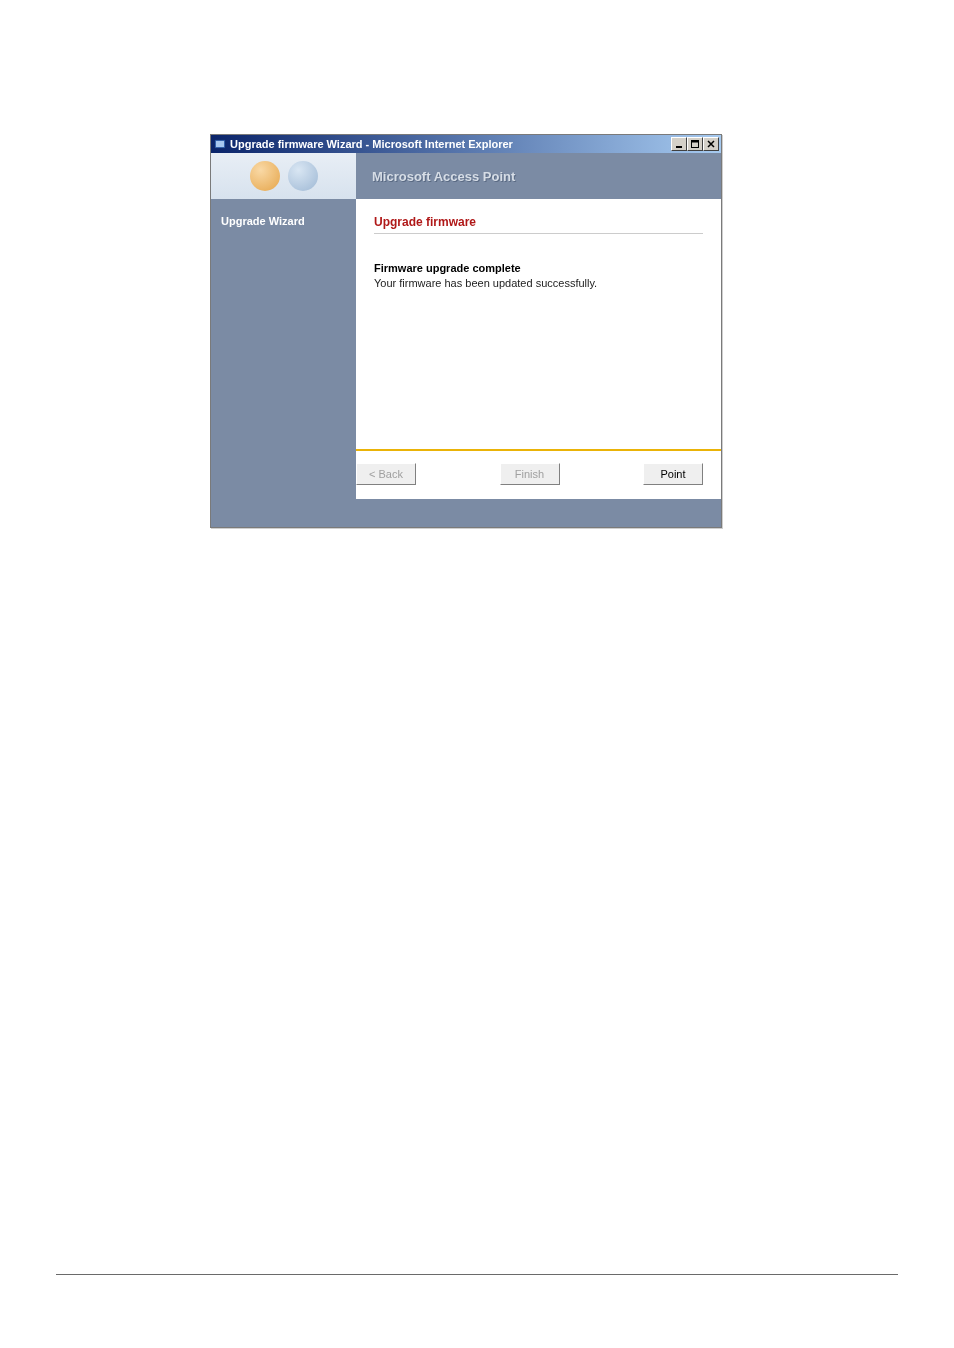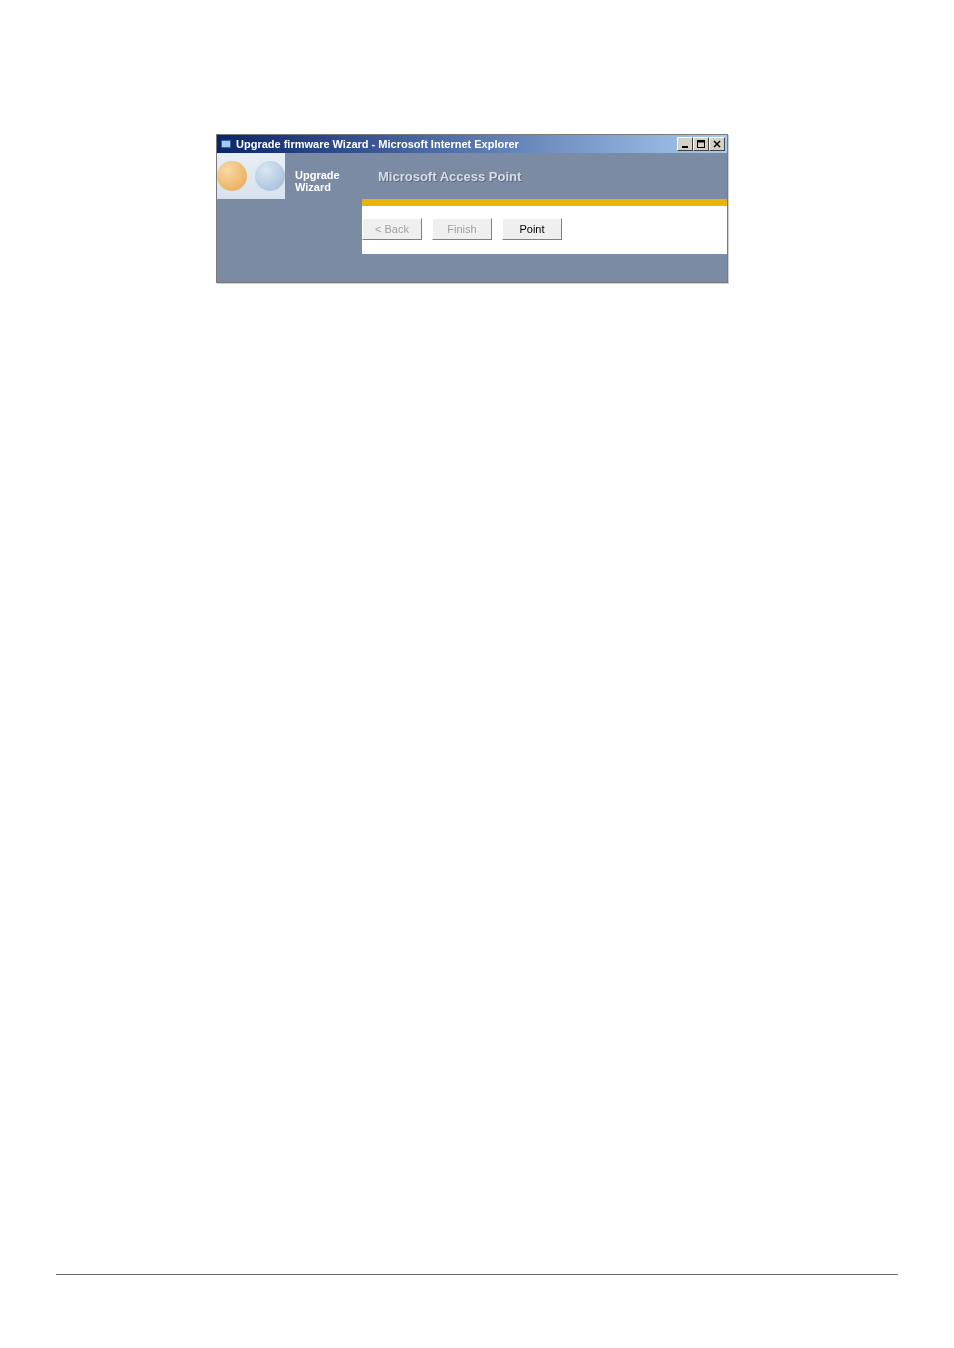--- a/index.html
+++ b/index.html
@@ -6,21 +6,21 @@
     body {
       width: 954px;
       height: 1348px;
       background: #ffffff;
       font-family: Tahoma, Verdana, Arial, sans-serif;
       font-size: 11px;
       position: relative;
     }
     .window {
       position: absolute;
-      left: 216px;
+      left: 210px;
       top: 134px;
       width: 512px;
       border: 1px solid #7a7a7a;
       box-shadow: 1px 1px 0 #cfcfcf;
     }
     .titlebar {
       height: 18px;
       background: linear-gradient(to right, #0a246a, #a6caf0);
       display: flex;
       align-items: center;
@@ -59,21 +59,21 @@
     }
     .window-body {
       display: flex;
       flex-direction: row;
       background: #ffffff;
     }
     .sidebar {
       width: 145px;
       background: #7b8ba4;
       display: flex;
-      flex-direction: row;
+      flex-direction: column;
     }
     .sidebar-logo {
       height: 46px;
       background: linear-gradient(to bottom, #e8eef5, #d7e2ee);
       display: flex;
       align-items: center;
       justify-content: center;
       gap: 8px;
     }
     .logo-circle {
@@ -132,24 +132,24 @@
       margin-bottom: 3px;
     }
     .status-text {
       font-size: 11px;
       color: #222;
     }
     .spacer {
       height: 150px;
     }
     .button-row {
-      border-top: 7px solid #eab308;
+      border-top: 2px solid #eab308;
       padding: 12px 18px 14px 0;
       display: flex;
-      justify-content: flex-start;
+      justify-content: space-between;
       gap: 10px;
     }
     .wiz-btn {
       min-width: 60px;
       height: 22px;
       background: #efefef;
       border-top: 1px solid #ffffff;
       border-left: 1px solid #ffffff;
       border-right: 1px solid #808080;
       border-bottom: 1px solid #808080;
@@ -218,20 +218,26 @@
       <div class="sidebar-nav">
         <div class="sidebar-item">Upgrade Wizard</div>
       </div>
     </div>
 
     <div class="content">
       <div class="content-header">
         <div class="content-header-title">Microsoft Access Point</div>
       </div>
 
+      <div class="content-body">
+        <div class="section-title">Upgrade firmware</div>
+        <div class="status-heading">Firmware upgrade complete</div>
+        <div class="status-text">Your firmware has been updated successfully.</div>
+        <div class="spacer"></div>
+      </div>
 
       <div class="button-row">
         <button class="wiz-btn" disabled="">&lt; Back</button>
         <button class="wiz-btn" disabled="">Finish</button>
         <button class="wiz-btn">Point</button>
       </div>
 
       <div class="content-footer"></div>
     </div>
 

